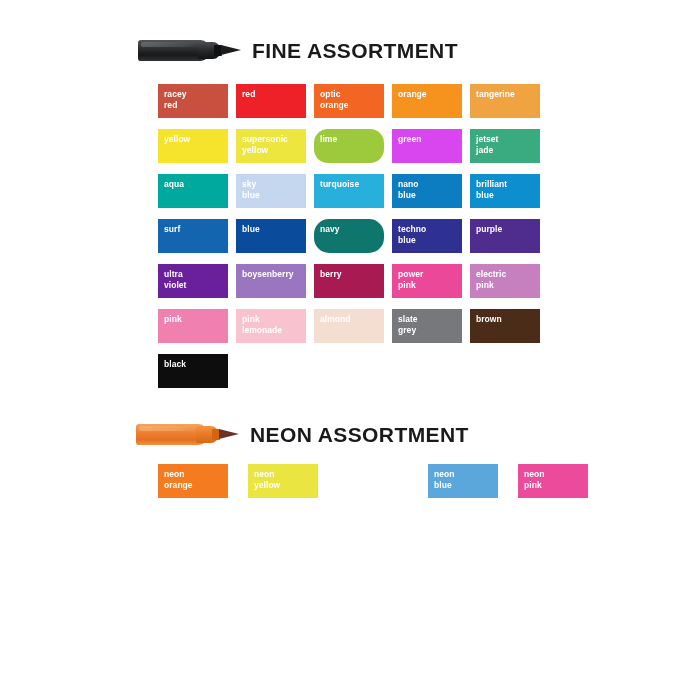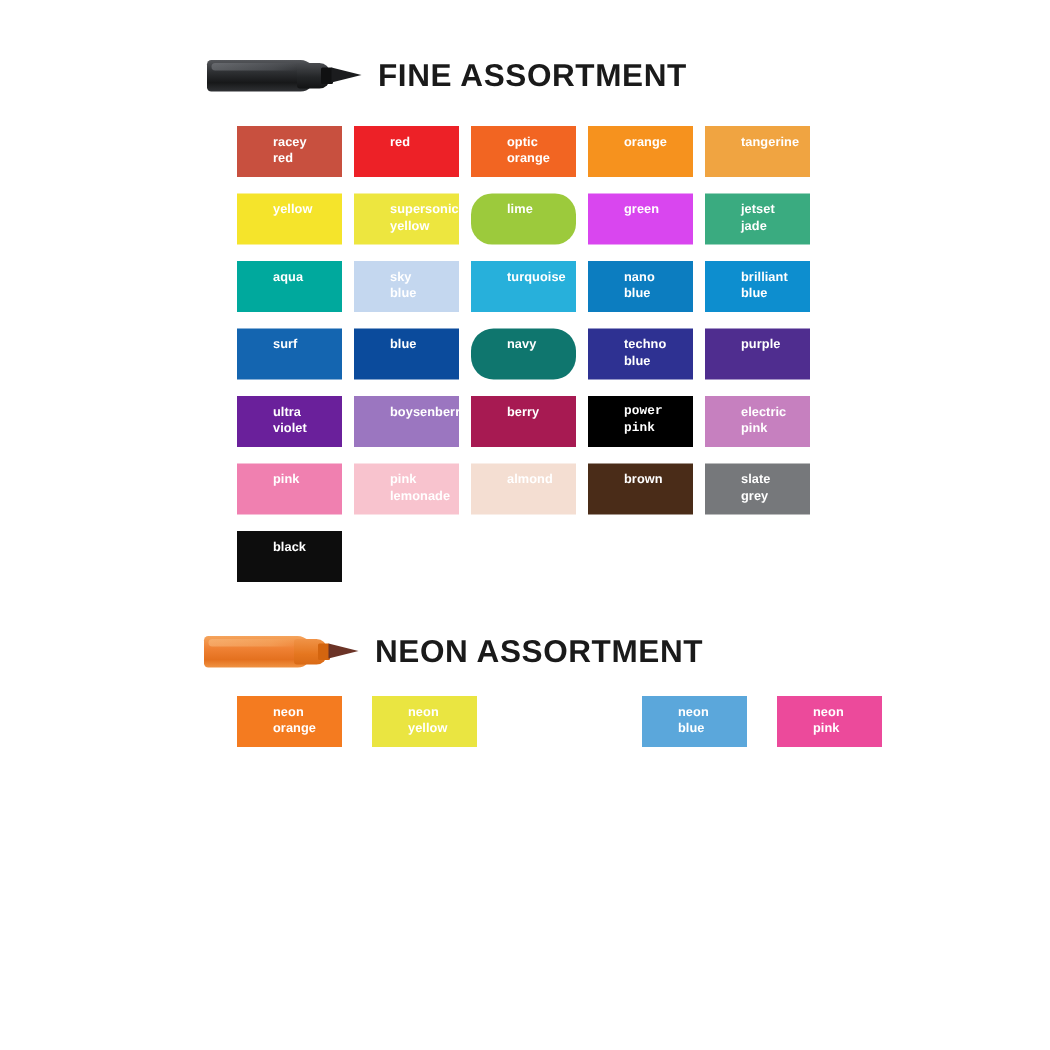--- a/index.html
+++ b/index.html
@@ -127,21 +127,20 @@
     position: absolute;
     left: 6px;
     top: 5px;
     right: 3px;
     font-size: 8.5px;
     font-weight: bold;
     line-height: 10.5px;
     color: #ffffff;
     white-space: pre-line;
     letter-spacing: 0.05px;
-    margin-left: 18px;
   }
 </style>
 </head>
 <body>
 
 <div id="page">
 
   <div class="section-header" id="fine-header">
     <div class="marker" id="fine-marker">
       <div class="barrel"></div>
@@ -225,44 +224,44 @@
       <div class="swatch" style="background: rgb(106, 32, 155);">
         <div class="label">ultra
 violet</div>
       </div>
       <div class="swatch" style="background: rgb(155, 118, 192);">
         <div class="label">boysenberry</div>
       </div>
       <div class="swatch" style="background: rgb(167, 26, 82);">
         <div class="label">berry</div>
       </div>
-      <div class="swatch" style="background: #000000; font-family: Liberation Mono, monospace;">
+      <div class="swatch" style="background: #ec4899;">
         <div class="label">power
 pink</div>
       </div>
       <div class="swatch" style="background: rgb(198, 128, 191);">
         <div class="label">electric
 pink</div>
       </div>
       <div class="swatch" style="background: rgb(240, 128, 176);">
         <div class="label">pink</div>
       </div>
       <div class="swatch" style="background: rgb(248, 195, 206);">
         <div class="label">pink
 lemonade</div>
       </div>
       <div class="swatch" style="background: rgb(244, 222, 210);">
         <div class="label">almond</div>
       </div>
-      <div class="swatch" style="background: rgb(74, 44, 24);">
-        <div class="label">brown</div>
-      </div>
       <div class="swatch" style="background: rgb(118, 120, 123);">
         <div class="label">slate
 grey</div>
+      </div>
+      <div class="swatch" style="background: rgb(74, 44, 24);">
+        <div class="label">brown</div>
       </div>
       <div class="swatch" style="background: rgb(13, 13, 13);">
         <div class="label">black</div>
       </div>
     </div>
 
   <div class="section-header" id="neon-header">
     <div class="marker" id="neon-marker">
       <div class="barrel"></div>
       <div class="gloss"></div>

